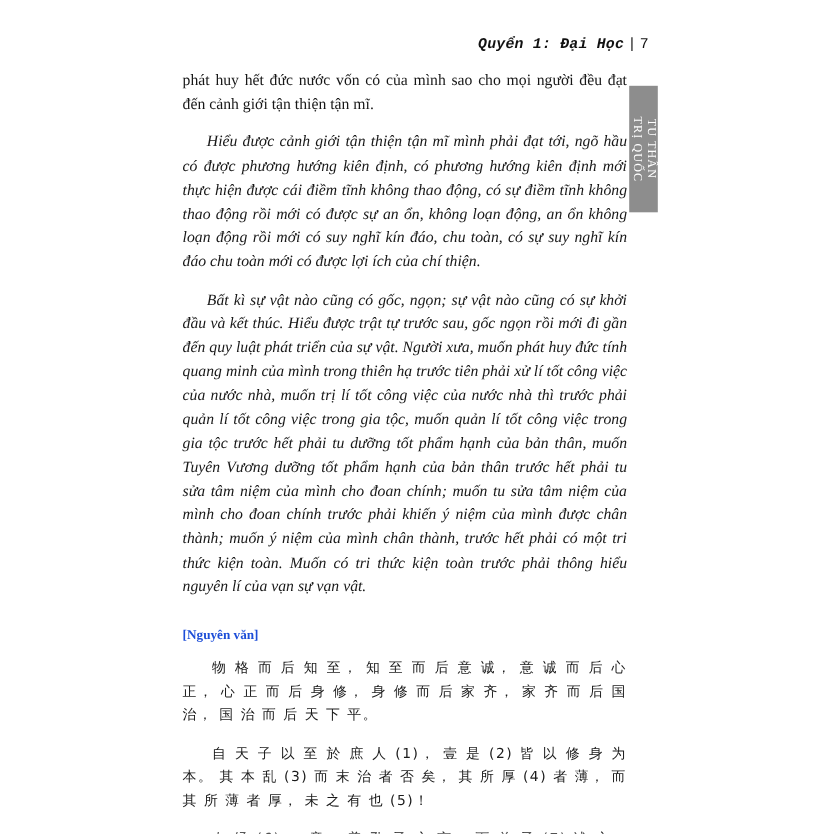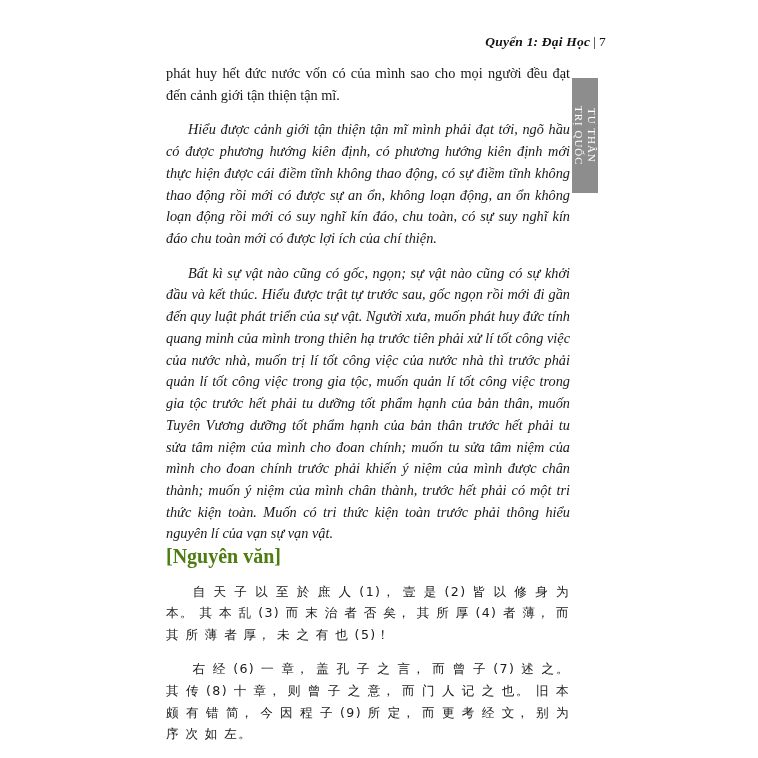--- a/index.html
+++ b/index.html
@@ -16,22 +16,22 @@
   }
   .page {
     position: relative;
     width: 758px;
     height: 758px;
     box-sizing: border-box;
   }
   .header {
     position: absolute;
     top: 34px;
-    right: 152px;
-    font-family: Liberation Serif, serif;
+    right: 168px;
+    font-family: Liberation Mono, monospace;
     font-size: 13.5px;
     font-weight: bold;
     font-style: italic;
     color: #111;
     letter-spacing: 0.2px;
     white-space: nowrap;
   }
   .header .sep {
     font-style: normal;
     font-weight: normal;
@@ -78,23 +78,24 @@
     color: #171717;
   }
   p.indent {
     text-indent: 22px;
   }
   p.spaced {
     margin-top: 13px;
     font-style: italic;
   }
   .section-label {
-    font-size: 20px;
+    margin-top: 25px;
+    font-size: 12px;
     font-weight: bold;
-    color: #4d7c0f;
+    color: #1d4ed8;
   }
   .cn {
     font-family: "DejaVu Sans", sans-serif;
     font-size: 12.6px;
     line-height: 1.72;
     text-align: justify;
     color: #1a1a1a;
     letter-spacing: 1.4px;
   }
   .cn.first {
@@ -122,17 +123,18 @@
   </div>
 
   <div class="content">
 
     <p class="body">phát huy hết đức nước vốn có của mình sao cho mọi người đều đạt đến cảnh giới tận thiện tận mĩ.</p>
     <p class="body indent spaced">Hiểu được cảnh giới tận thiện tận mĩ mình phải đạt tới, ngõ hầu có được phương hướng kiên định, có phương hướng kiên định mới thực hiện được cái điềm tĩnh không thao động, có sự điềm tĩnh không thao động rồi mới có được sự an ổn, không loạn động, an ổn không loạn động rồi mới có suy nghĩ kín đáo, chu toàn, có sự suy nghĩ kín đáo chu toàn mới có được lợi ích của chí thiện.</p>
     <p class="body indent spaced">Bất kì sự vật nào cũng có gốc, ngọn; sự vật nào cũng có sự khởi đầu và kết thúc. Hiểu được trật tự trước sau, gốc ngọn rồi mới đi gần đến quy luật phát triển của sự vật. Người xưa, muốn phát huy đức tính quang minh của mình trong thiên hạ trước tiên phải xử lí tốt công việc của nước nhà, muốn trị lí tốt công việc của nước nhà thì trước phải quản lí tốt công việc trong gia tộc, muốn quản lí tốt công việc trong gia tộc trước hết phải tu dưỡng tốt phẩm hạnh của bản thân, muốn Tuyên Vương dưỡng tốt phẩm hạnh của bản thân trước hết phải tu sửa tâm niệm của mình cho đoan chính; muốn tu sửa tâm niệm của mình cho đoan chính trước phải khiến ý niệm của mình được chân thành; muốn ý niệm của mình chân thành, trước hết phải có một tri thức kiện toàn. Muốn có tri thức kiện toàn trước phải thông hiểu nguyên lí của vạn sự vạn vật.</p>
 
     <div class="section-label">[Nguyên văn]</div>
 
+    <p class="cn first"><span class="ind"></span><span>物 格 而 后 知 至， 知 至 而 后 意 诚， 意 诚 而 后 心 正， 心 正 而 后 身 修， 身 修 而 后 家 齐， 家 齐 而 后 国 治， 国 治 而 后 天 下 平。</span></p>
     <p class="cn para"><span class="ind"></span><span>自 天 子 以 至 於 庶 人 (1)， 壹 是 (2) 皆 以 修 身 为 本。 其 本 乱 (3) 而 末 治 者 否 矣， 其 所 厚 (4) 者 薄， 而 其 所 薄 者 厚， 未 之 有 也 (5)！</span></p>
     <p class="cn para"><span class="ind"></span><span>右 经 (6) 一 章， 盖 孔 子 之 言， 而 曾 子 (7) 述 之。 其 传 (8) 十 章， 则 曾 子 之 意， 而 门 人 记 之 也。 旧 本 颇 有 错 简， 今 因 程 子 (9) 所 定， 而 更 考 经 文， 别 为 序 次 如 左。</span></p>
 
   </div>
 </div>
 
 </body></html>

